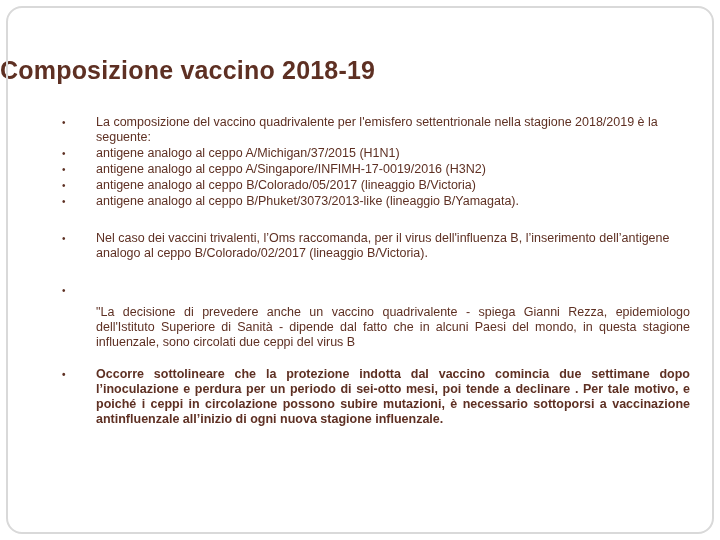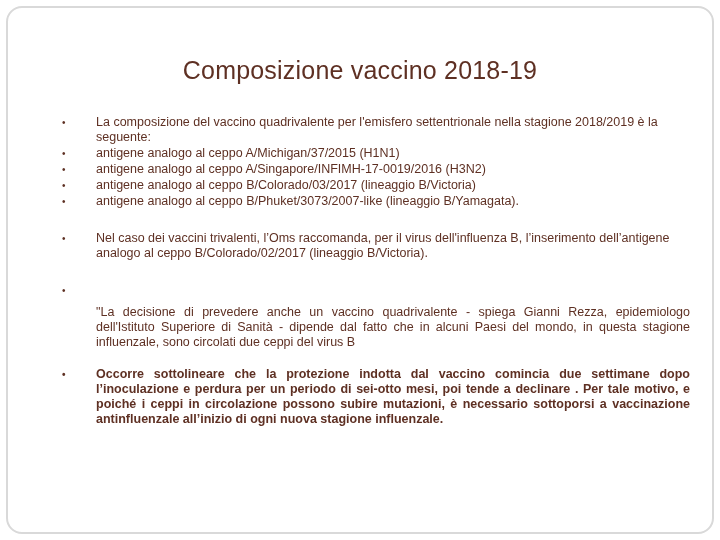--- a/index.html
+++ b/index.html
@@ -17,23 +17,22 @@
   }
   .slide-frame {
     position: absolute;
     inset: 6px;
     border: 2px solid #d9d9d9;
     border-radius: 16px;
     pointer-events: none;
   }
   .slide-title {
     margin-top: 56px;
-    text-align: center;
     font-size: 25px;
-    font-weight: normal;
+    font-weight: bold;
     letter-spacing: 0.2px;
   }
   .content {
     margin: 30px 28px 0 62px;
   }
   .item {
     display: flex;
     font-size: 12.5px;
     line-height: 1.2;
     margin-bottom: 1px;
@@ -76,26 +75,26 @@
     <span class="text">antigene analogo al ceppo A/Michigan/37/2015 (H1N1)</span>
   </div>
 
   <div class="item">
     <span class="bullet">•</span>
     <span class="text">antigene analogo al ceppo A/Singapore/INFIMH-17-0019/2016 (H3N2)</span>
   </div>
 
   <div class="item">
     <span class="bullet">•</span>
-    <span class="text">antigene analogo al ceppo B/Colorado/03/2017 (lineaggio B/Victoria)</span>
+    <span class="text">antigene analogo al ceppo B/Colorado/05/2017 (lineaggio B/Victoria)</span>
   </div>
 
   <div class="item">
     <span class="bullet">•</span>
-    <span class="text">antigene analogo al ceppo B/Phuket/3073/2007-like (lineaggio B/Yamagata).</span>
+    <span class="text">antigene analogo al ceppo B/Phuket/3073/2013-like (lineaggio B/Yamagata).</span>
   </div>
 
   <div class="item gap-lg">
     <span class="bullet">•</span>
     <span class="text">Nel caso dei vaccini trivalenti, l’Oms raccomanda, per il virus dell'influenza B, l’inserimento dell’antigene analogo al ceppo B/Colorado/02/2017 (lineaggio B/Victoria).</span>
   </div>
 
   <div class="item gap-lg">
     <span class="bullet">•</span>
     <span class="text"></span>

